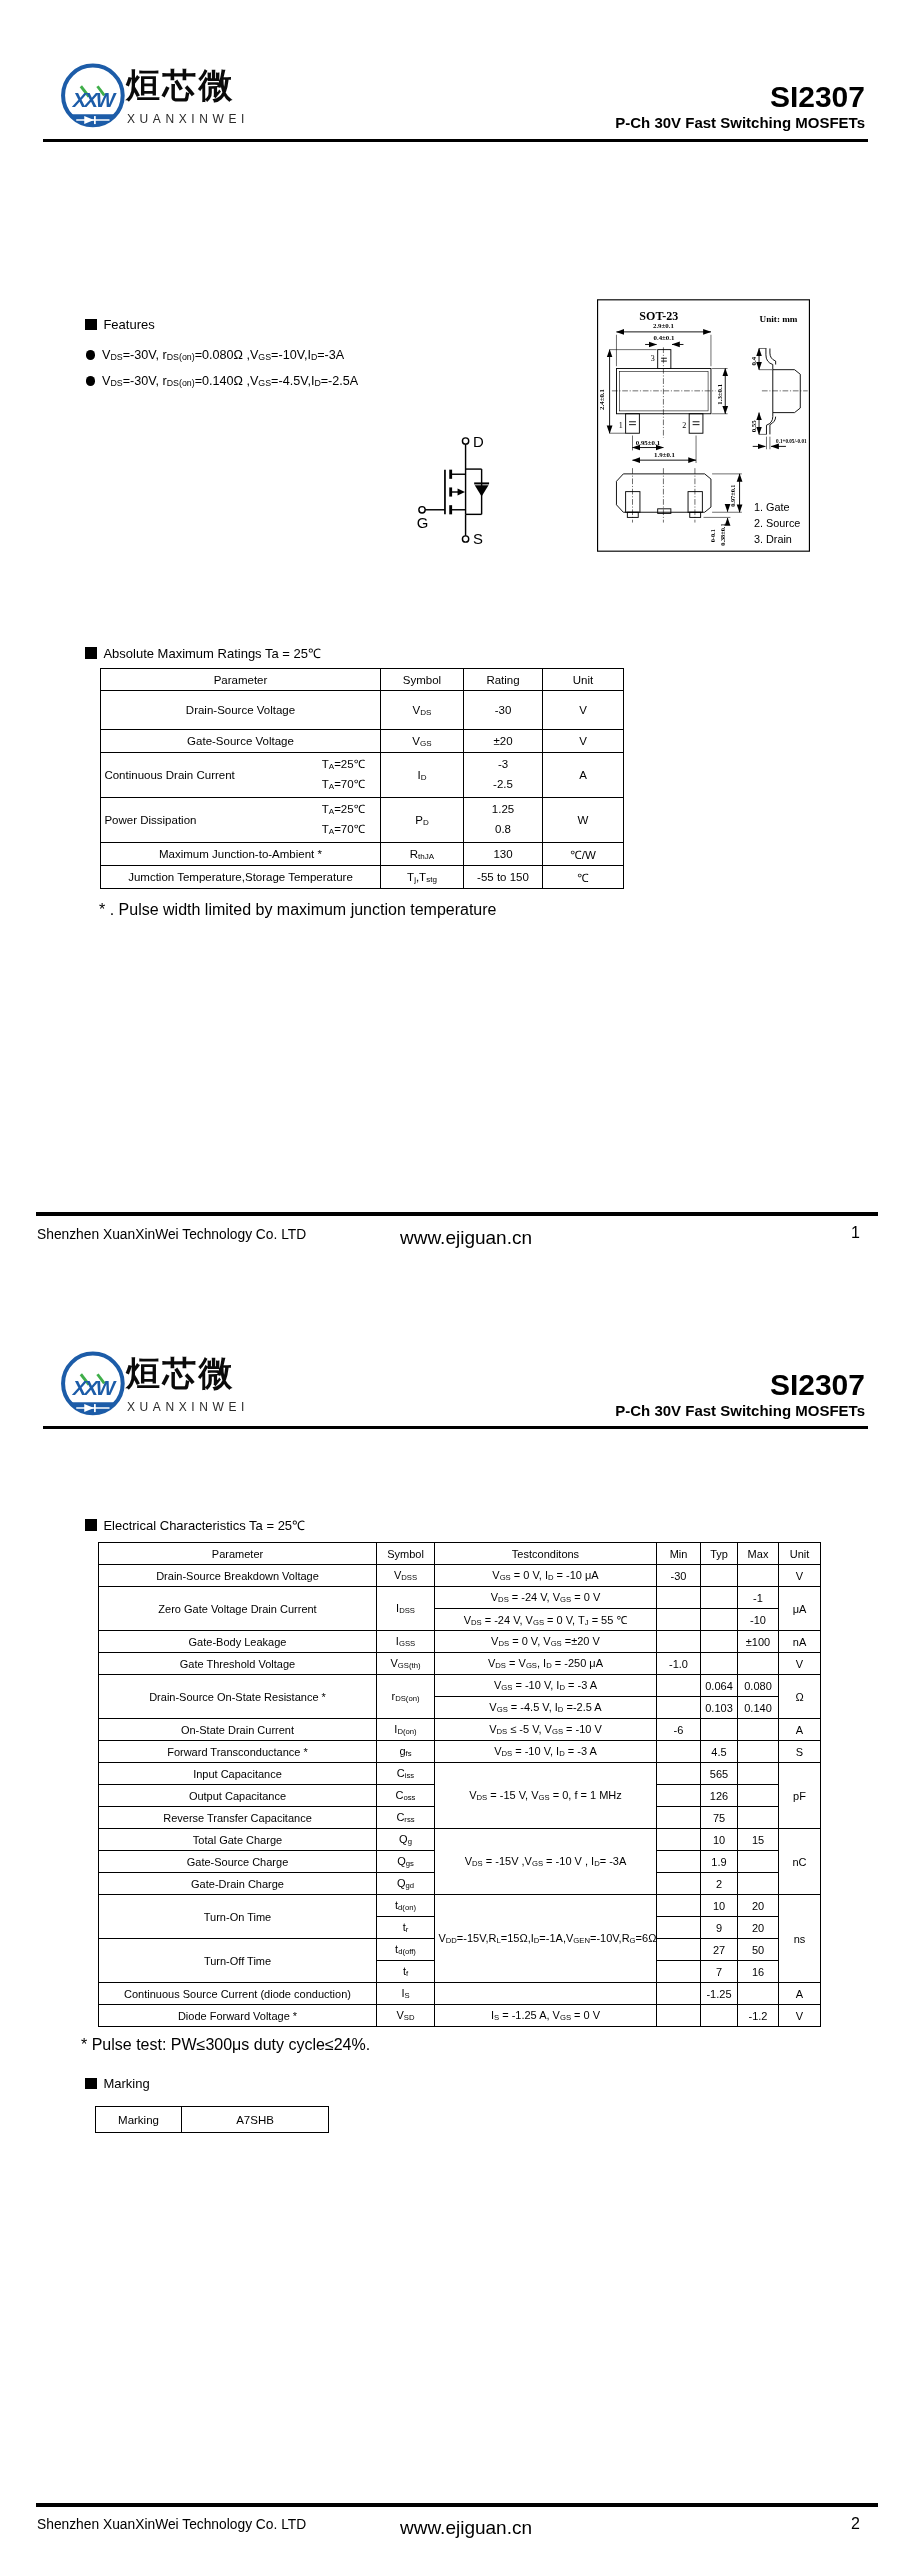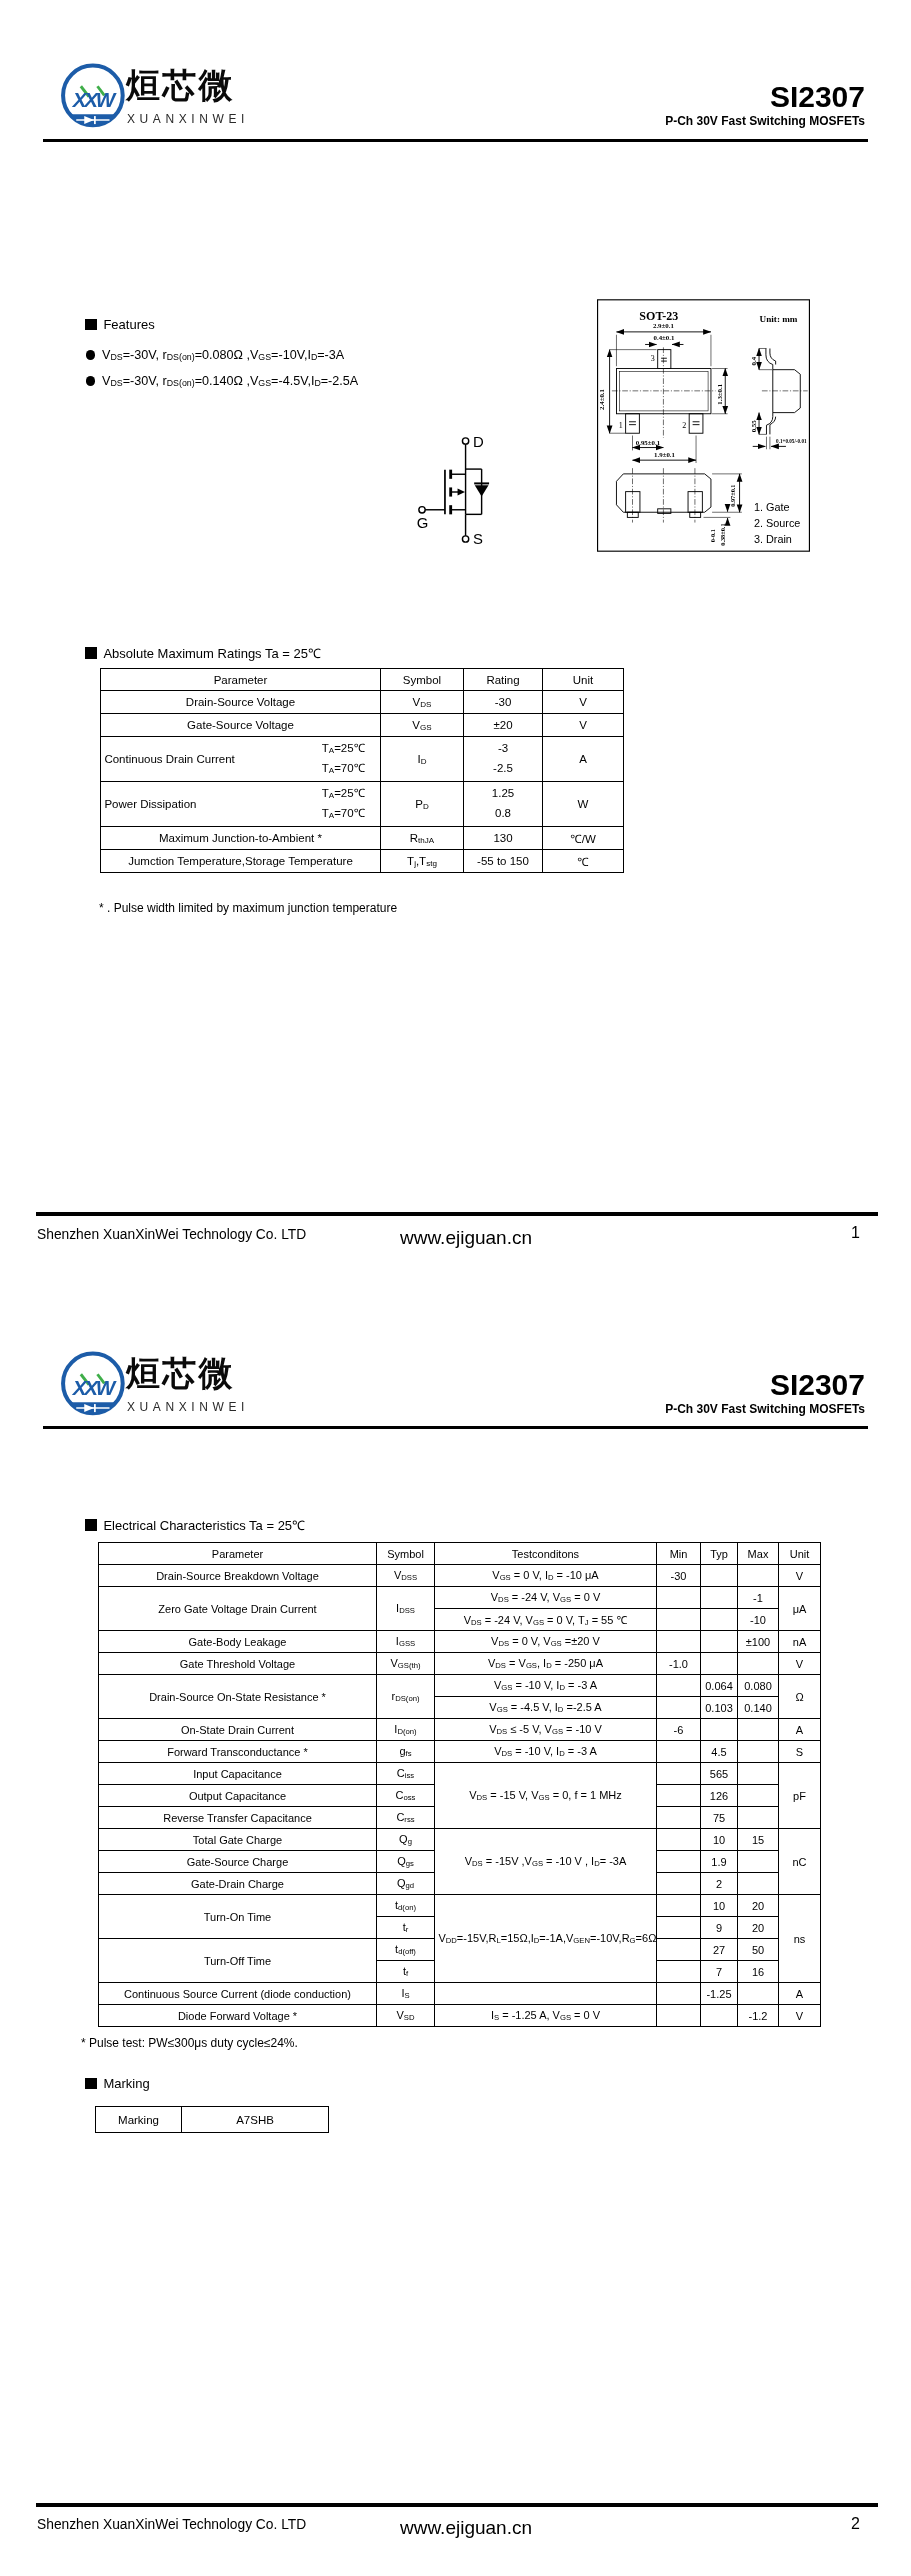--- a/index.html
+++ b/index.html
@@ -5,38 +5,38 @@
   html,body{margin:0;padding:0;background:#fff;}
   .doc{position:relative;width:912px;height:2576px;background:#fff;color:#000;
        font-family:"Liberation Sans",sans-serif;overflow:hidden;}
   .abs{position:absolute;}
   .rule{position:absolute;background:#000;height:3.4px;}
   sub{font-size:0.7em;vertical-align:-0.1em;}
   
   .brand-cn{position:absolute;font-weight:bold;font-size:34px;line-height:1;letter-spacing:2.3px;color:#0a0a0a;}
   .brand-en{position:absolute;font-size:12px;letter-spacing:4.6px;color:#2a2a2a;}
   .pn{position:absolute;right:47px;font-weight:bold;font-size:30px;line-height:1;text-align:right;}
-  .subtt{position:absolute;right:47px;font-weight:bold;font-size:12px;line-height:1;text-align:right;}
+  .subtt{position:absolute;right:47px;font-weight:bold;font-size:15px;line-height:1;text-align:right;}
   
   .sec-head{position:absolute;left:85px;display:flex;align-items:center;gap:6.9px;font-size:13px;}
   .sq{width:11.5px;height:11.5px;background:#000;flex:0 0 auto;}
   .feat-item{position:absolute;left:86px;display:flex;align-items:center;gap:6.9px;font-size:12.6px;}
   .dot{width:9.2px;height:9.2px;border-radius:50%;background:#000;flex:0 0 auto;}
   
   table.t{position:absolute;border-collapse:collapse;table-layout:fixed;border:1.7px solid #000;}
   table.t td,table.t th{border:1.1px solid #000;padding:0 3.4px;text-align:center;vertical-align:middle;
       font-weight:normal;overflow:hidden;}
   table.amr td,table.amr th{font-size:11.5px;}
   table.et td,table.et th{font-size:11px;}
   table.t tr.hd th{border-bottom:1.7px solid #000;margin-top:48px;}
   td.l{text-align:left;}
   .pc{display:flex;justify-content:space-between;align-items:center;}
   .conds{display:flex;flex-direction:column;align-items:center;padding-right:11.5px;line-height:1.7;}
   .two>div{line-height:1.7;}
-  .foot-note{position:absolute;font-size:12px;}
+  .foot-note{position:absolute;font-size:16px;}
   
   .ft-company{position:absolute;left:37px;font-size:13.8px;}
   .ft-site{position:absolute;left:400px;font-size:19px;}
   .ft-page{position:absolute;right:52px;font-size:16px;}
   
   table.mk{position:absolute;border-collapse:collapse;table-layout:fixed;border:1.7px solid #000;}
   table.mk td{border:1.7px solid #000;font-size:11.5px;text-align:center;}
   svg text{font-family:"Liberation Serif",serif;}
   svg text.sans{font-family:"Liberation Sans",sans-serif;}
 </style>
@@ -213,21 +213,21 @@
         <col style="width:79px">
         <col style="width:81px">
       </colgroup>
     <tbody>
         <tr class="hd" style="height:22px">
       <th>Parameter</th>
       <th>Symbol</th>
       <th>Rating</th>
       <th>Unit</th>
     </tr>
-    <tr style="height:23px">
+    <tr style="height:39px">
       <td class="l">Drain-Source Voltage</td>
       <td>V<sub>DS</sub></td>
       <td>-30</td>
       <td>V</td>
     </tr>
     <tr style="height:23px">
       <td class="l">Gate-Source Voltage</td>
       <td>V<sub>GS</sub></td>
       <td>±20</td>
       <td>V</td>

